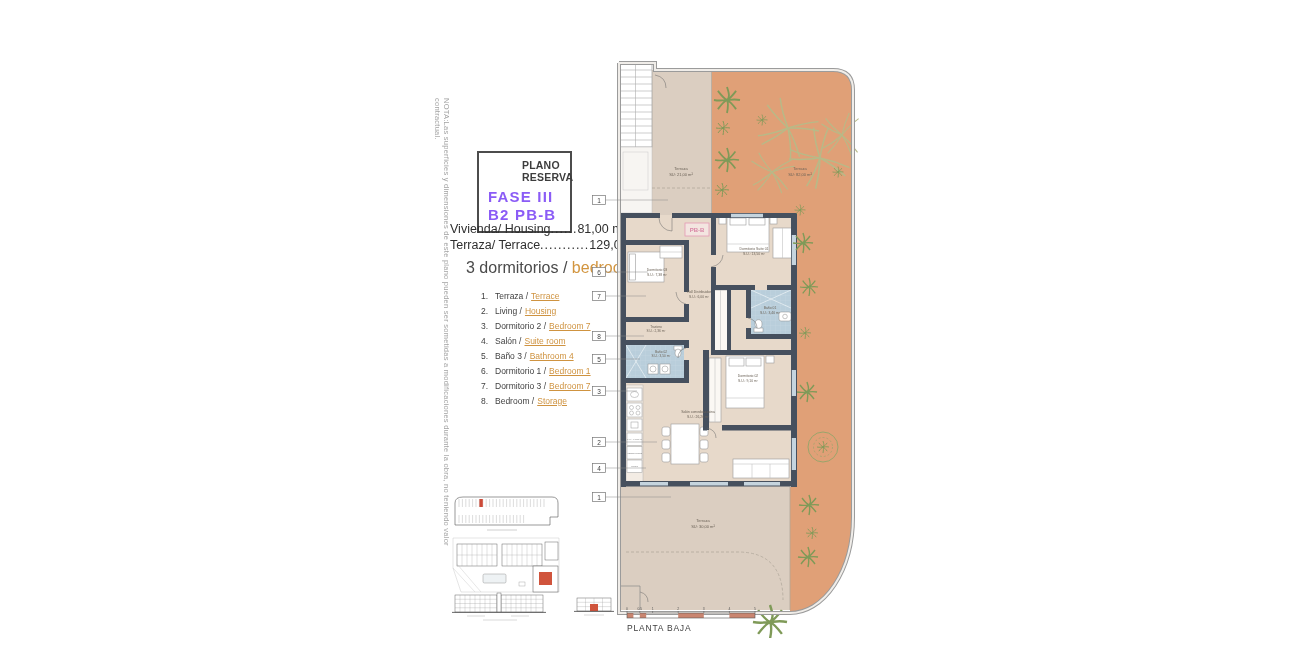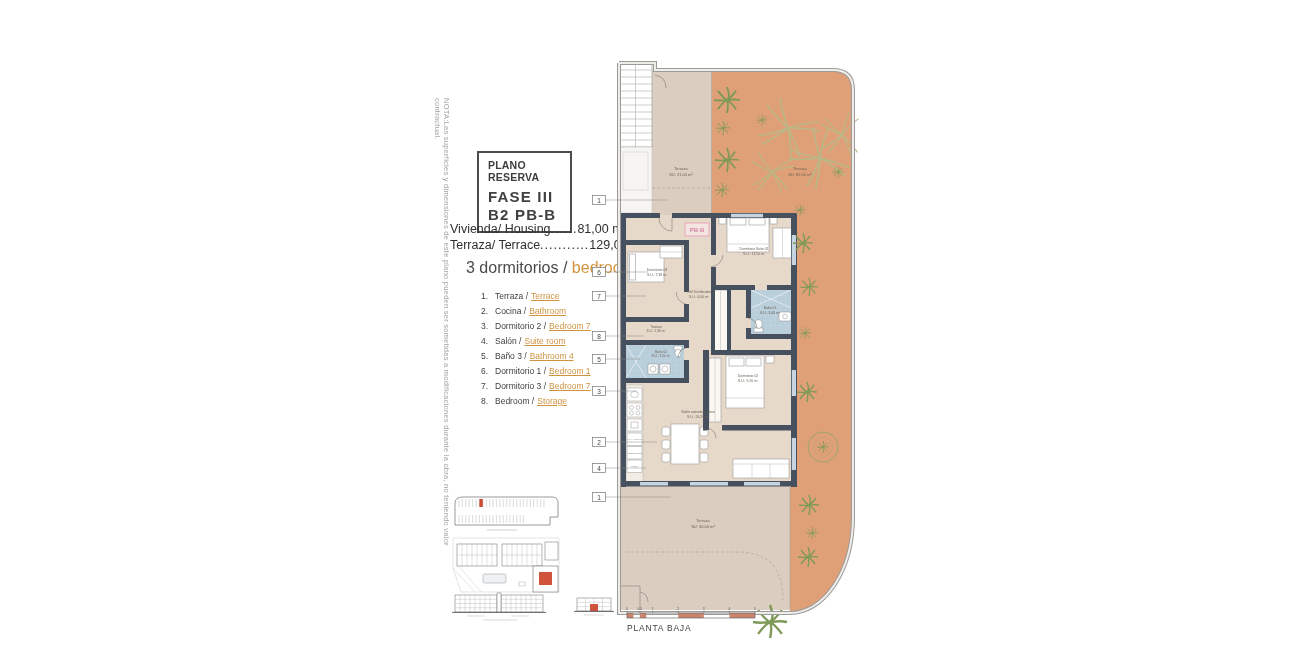--- a/index.html
+++ b/index.html
@@ -2,22 +2,22 @@
 <html><head>
 <meta charset="utf-8">
 <style>
   html,body{margin:0;padding:0;background:#fff;}
   #canvas{position:relative;width:1291px;height:650px;background:#fff;overflow:hidden;
           font-family:"Liberation Sans",sans-serif;color:#3c3c3c;}
   .note-vertical{position:absolute;left:433px;top:98px;height:470px;
           writing-mode:vertical-rl;font-size:7.5px;letter-spacing:.25px;color:#a3a3a3;}
   .title-box{position:absolute;left:477px;top:151px;width:82px;border:2px solid #4c4c4c;
           padding:6px 0 7px 9px;background:#fff;}
-  .title-kicker{font-size:10.5px;font-weight:700;color:#3d3d3d;letter-spacing:.2px;margin-bottom:5px;}
-  .title-phase,.title-unit{font-size:15px;font-weight:800;color:#404040;letter-spacing:1.2px;line-height:1.2;}
+  .title-kicker{font-size:10.5px;font-weight:700;color:#3d3d3d;letter-spacing:.2px;margin-bottom:5px;margin-left:34px;}
+  .title-phase,.title-unit{font-size:15px;font-weight:800;color:#8b5cf6;letter-spacing:1.2px;line-height:1.2;}
   .areas{position:absolute;left:450px;top:221px;font-size:12.5px;color:#2f2f2f;line-height:16px;white-space:nowrap;}
   .areas .dots{letter-spacing:1px;}
   .bedrooms-line{position:absolute;left:466px;top:259px;font-size:16px;color:#4a4a4a;}
   .bedrooms-line .en{color:#d2953f;}
   .legend{position:absolute;left:481px;top:288px;font-size:8.5px;color:#3f3f3f;}
   .legend-row{display:flex;height:15px;align-items:center;}
   .legend-num{width:14px;}
   .legend-es{margin-right:3px;text-align:center;}
   .legend-en{color:#cf9340;text-decoration:underline;}
   .plan-svg{position:absolute;left:585px;top:58px;}
@@ -47,22 +47,22 @@
   </div>
 
   <div class="legend">
     <div class="legend-row">
         <span class="legend-num">1.</span>
         <span class="legend-es">Terraza /</span>
         <span class="legend-en">Terrace</span>
       </div>
     <div class="legend-row">
         <span class="legend-num">2.</span>
-        <span class="legend-es">Cocina /</span>
-        <span class="legend-en">Bathroom</span>
+        <span class="legend-es">Living /</span>
+        <span class="legend-en">Housing</span>
       </div>
     <div class="legend-row">
         <span class="legend-num">3.</span>
         <span class="legend-es">Dormitorio 2 /</span>
         <span class="legend-en">Bedroom 7</span>
       </div>
     <div class="legend-row">
         <span class="legend-num">4.</span>
         <span class="legend-es">Salón /</span>
         <span class="legend-en">Suite room</span>

